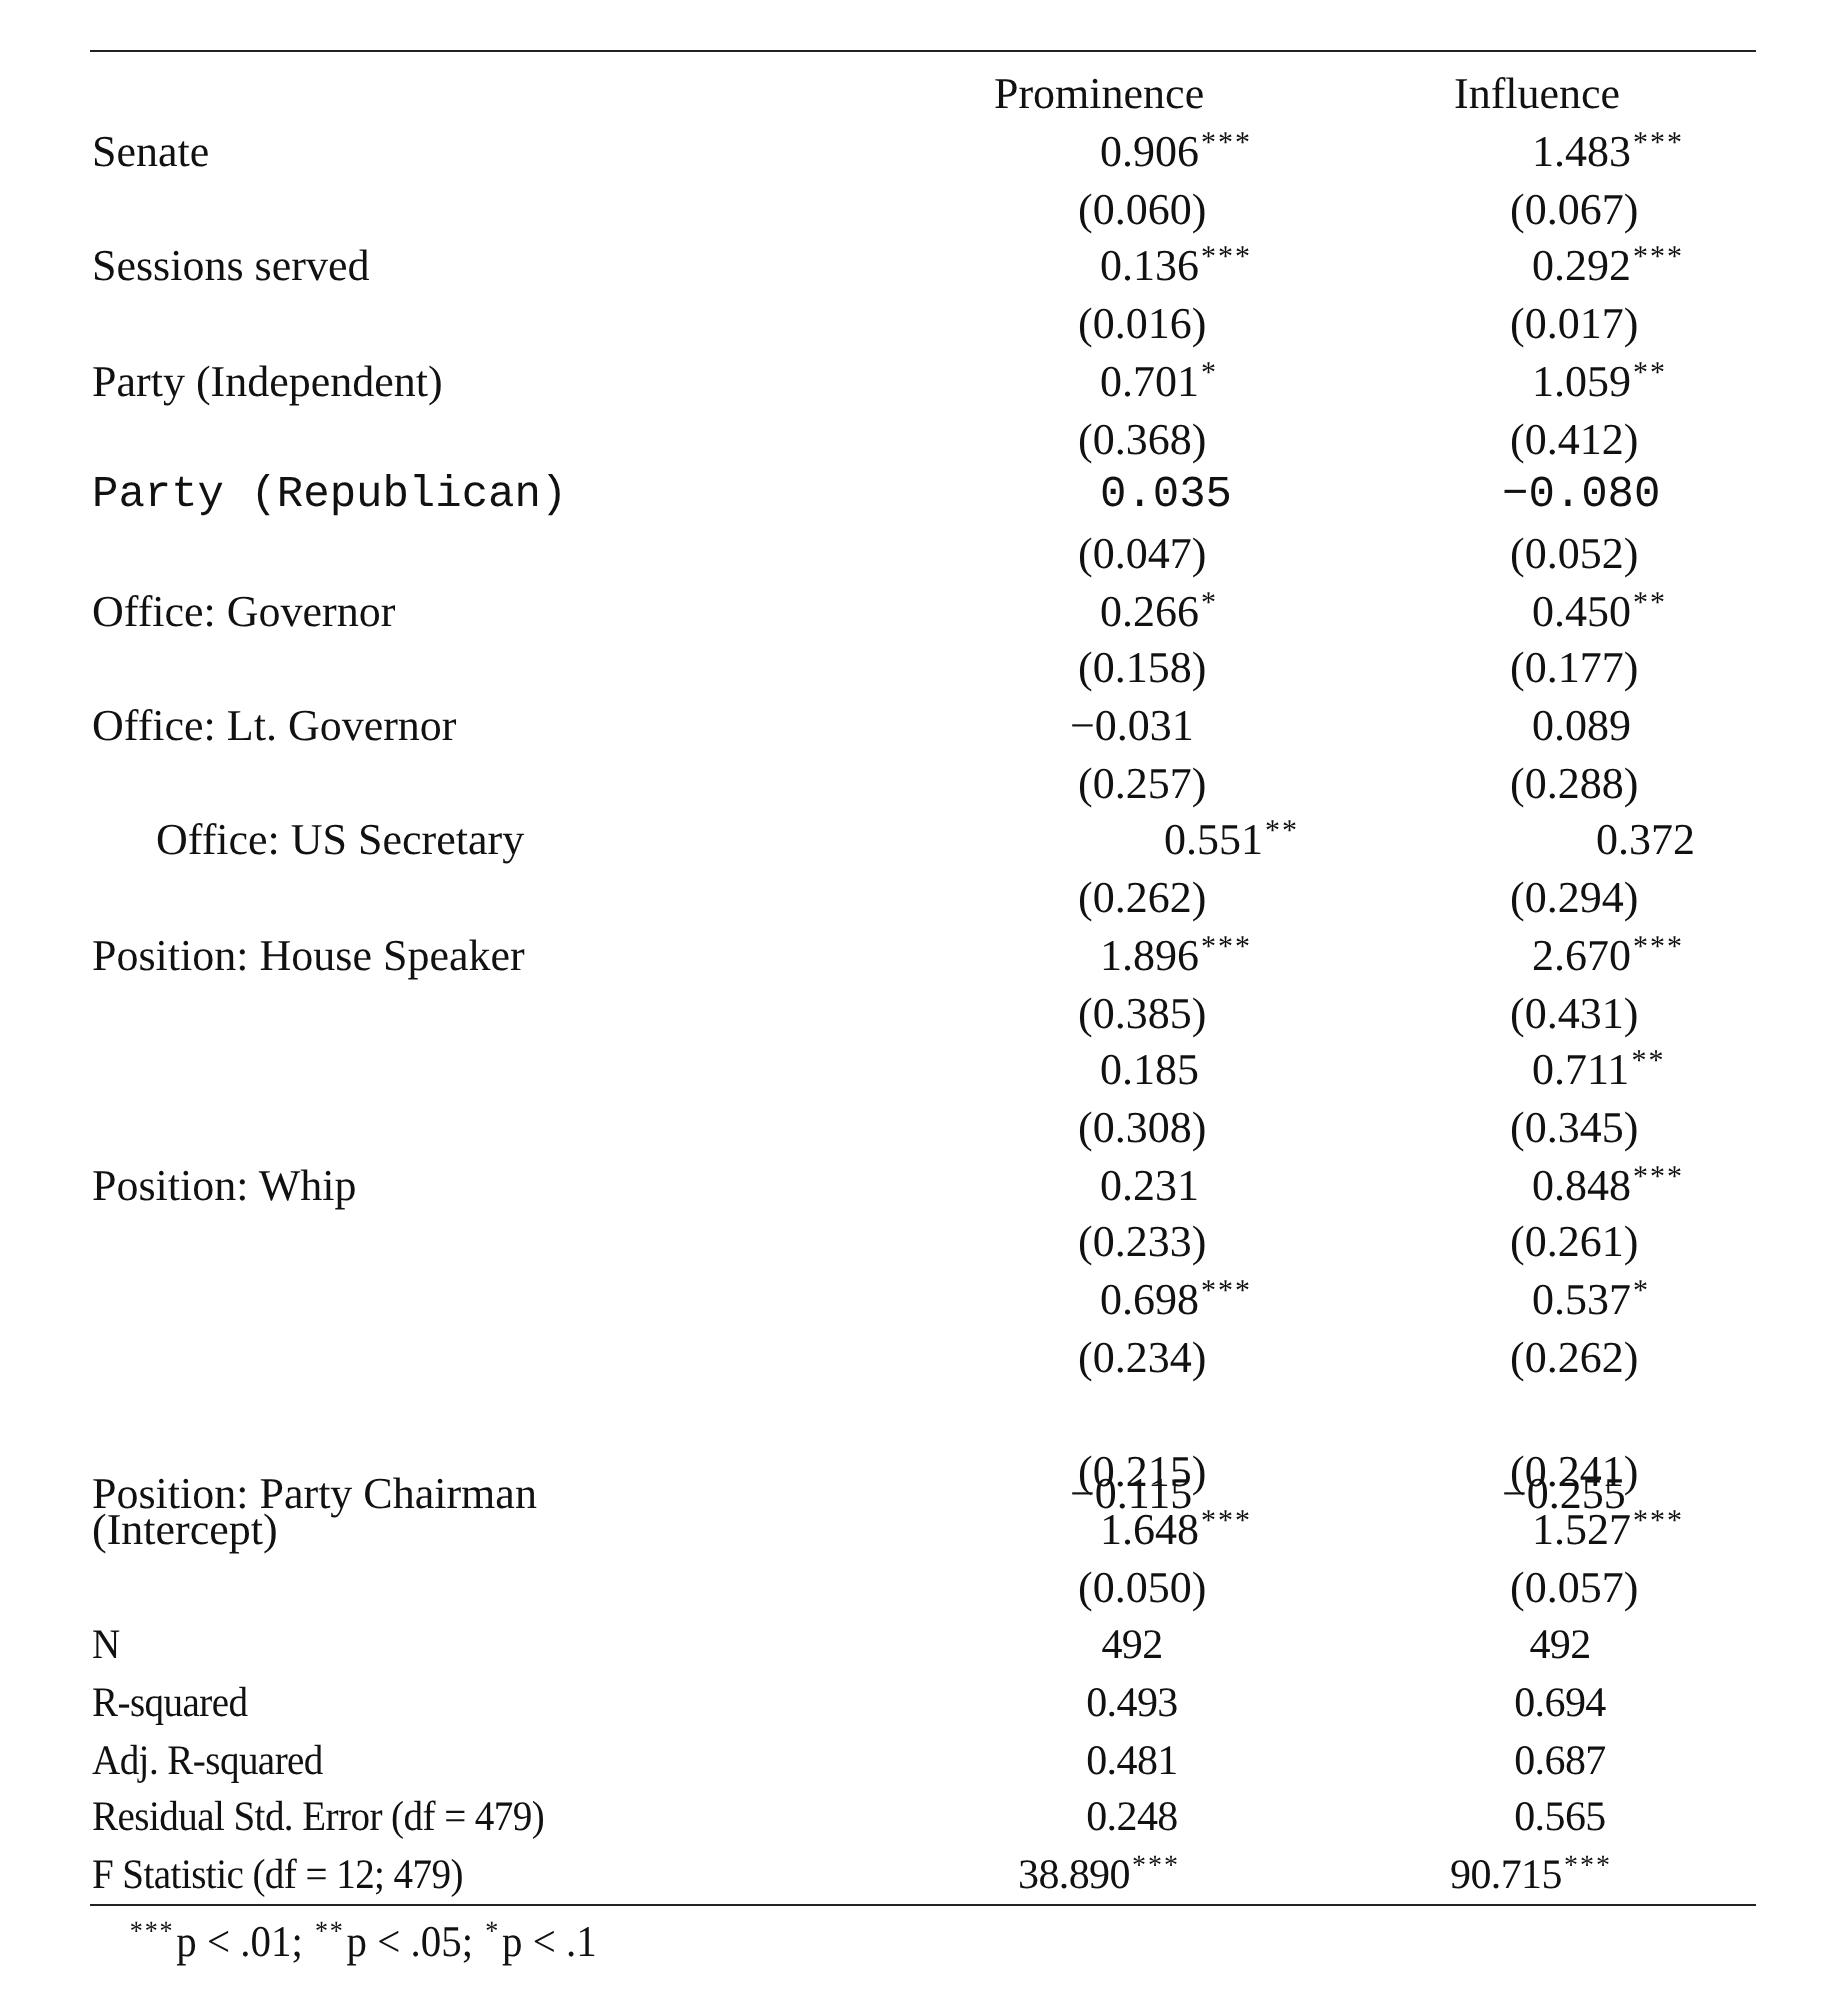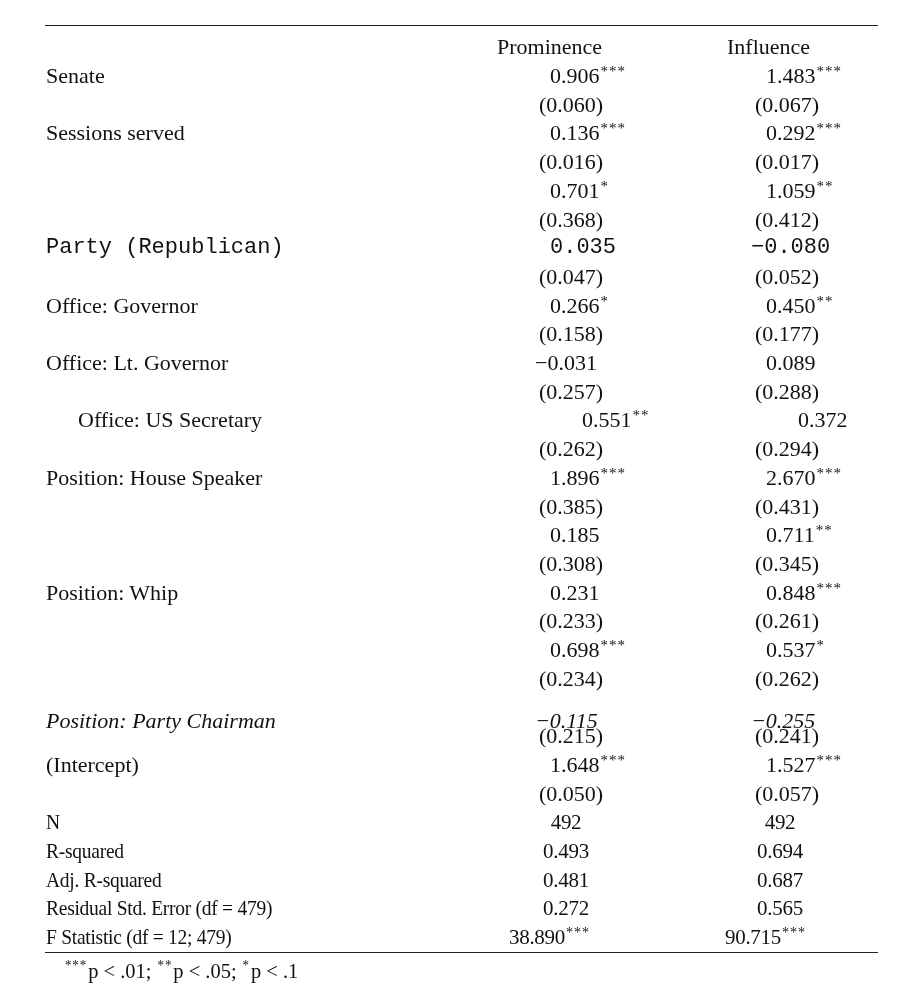--- a/index.html
+++ b/index.html
@@ -52,20 +52,21 @@
       <div class="row" style="top: 119.4px;">
         <span class="lbl">Sessions served</span>
         <span class="c1"><span>0.136</span><span class="stars">***</span></span>
         <span class="c2"><span>0.292</span><span class="stars">***</span></span>
       </div>
       <div class="row" style="top: 148.1px;">
         <span class="c1 se">(0.016)</span>
         <span class="c2 se">(0.017)</span>
       </div>
       <div class="row" style="top: 176.8px;">
+        <span class="lbl">Party (Independent)</span>
         <span class="c1"><span>0.701</span><span class="stars">*</span></span>
         <span class="c2"><span>1.059</span><span class="stars">**</span></span>
       </div>
       <div class="row" style="top: 205.5px;">
         <span class="c1 se">(0.368)</span>
         <span class="c2 se">(0.412)</span>
       </div>
       <div class="row" style="top: 234.2px; font-family: Liberation Mono, monospace;">
         <span class="lbl">Party (Republican)</span>
         <span class="c1"><span>0.035</span><span class="stars"></span></span>
@@ -129,21 +130,21 @@
         <span class="c2 se">(0.261)</span>
       </div>
       <div class="row" style="top: 636px;">
         <span class="c1"><span>0.698</span><span class="stars">***</span></span>
         <span class="c2"><span>0.537</span><span class="stars">*</span></span>
       </div>
       <div class="row" style="top: 664.7px;">
         <span class="c1 se">(0.234)</span>
         <span class="c2 se">(0.262)</span>
       </div>
-      <div class="row" style="top: 707px; font-style: italic;">
+      <div class="row" style="top: 733px;">
         <span class="lbl">Position: Party Chairman</span>
         <span class="c1 neg"><span>−0.115</span><span class="stars"></span></span>
         <span class="c2 neg"><span>−0.255</span><span class="stars"></span></span>
       </div>
       <div class="row" style="top: 722.1px;">
         <span class="c1 se">(0.215)</span>
         <span class="c2 se">(0.241)</span>
       </div>
       <div class="row" style="top: 750.8px;">
         <span class="lbl">(Intercept)</span>
@@ -166,21 +167,21 @@
         <span class="c1s">0.493</span>
         <span class="c2s">0.694</span>
       </div>
       <div class="row stat" style="top: 865.6px;">
         <span class="lbl">Adj. R-squared</span>
         <span class="c1s">0.481</span>
         <span class="c2s">0.687</span>
       </div>
       <div class="row stat" style="top: 894.3px;">
         <span class="lbl">Residual Std. Error (df = 479)</span>
-        <span class="c1s">0.272</span>
+        <span class="c1s">0.248</span>
         <span class="c2s">0.565</span>
       </div>
       <div class="row stat" style="top: 923px;">
         <span class="lbl">F Statistic (df = 12; 479)</span>
         <span class="c1f"><span>38.890</span><span class="stars">***</span></span>
         <span class="c2f"><span>90.715</span><span class="stars">***</span></span>
       </div>
     </div>
 
   <div class="rule bottom"></div>

